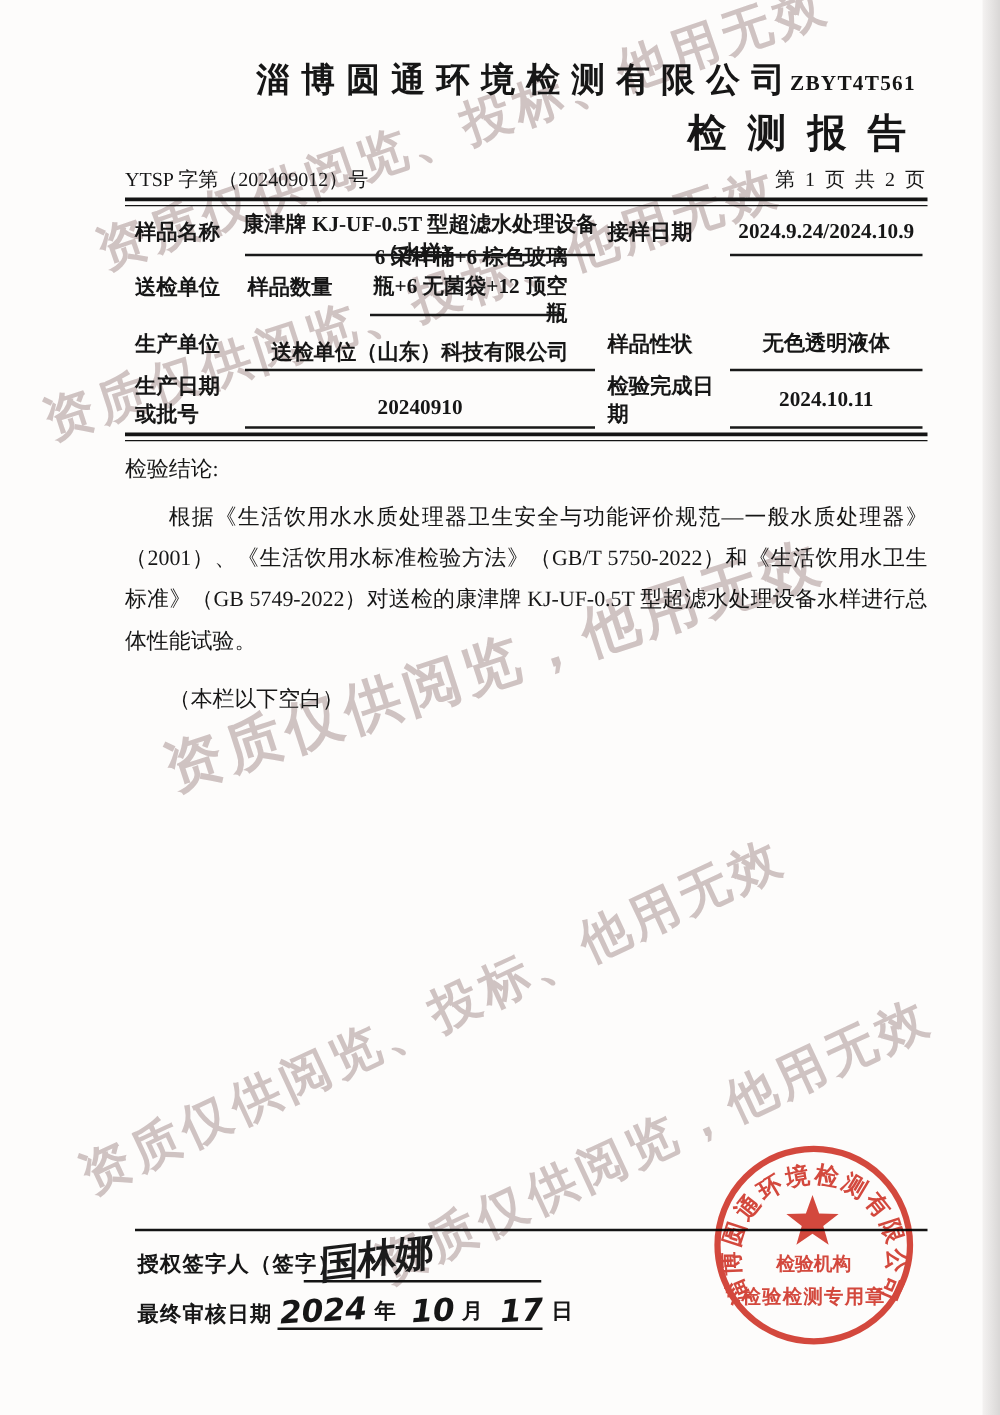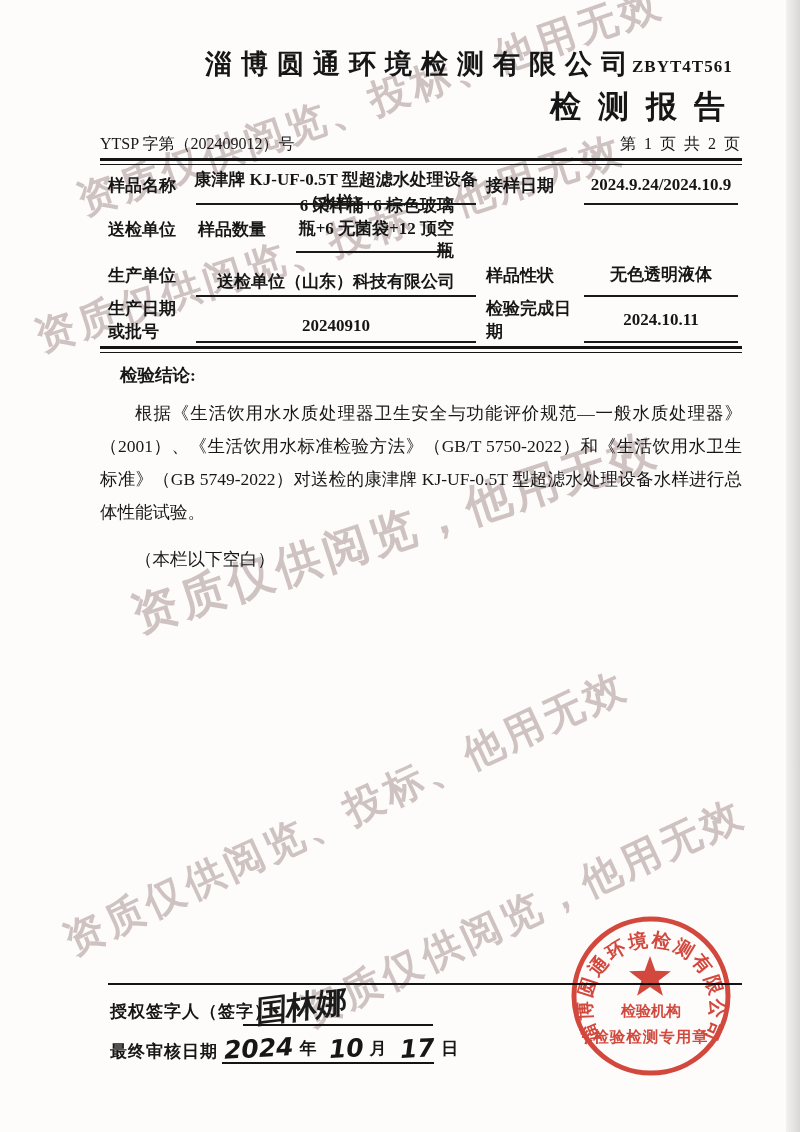--- a/index.html
+++ b/index.html
@@ -28,21 +28,21 @@
   .trow{display:flex;align-items:center;}
   .c-l1{width:92px;padding-left:8px;box-sizing:border-box;}
   .c-v1{width:288px;text-align:center;position:relative;align-self:stretch;
         display:flex;align-items:center;justify-content:center;margin-top:12px;}
   .c-l2{width:100px;padding-left:6px;box-sizing:border-box;font-family:Liberation Serif, serif;}
   .c-v2{width:162px;text-align:right;position:relative;align-self:stretch;
         display:flex;align-items:center;justify-content:center;line-height:1.35;}
   .uline::after{content:"";position:absolute;left:4px;right:4px;bottom:0;border-bottom:2px solid #191919;}
   .h38{height:40px}.h46{height:48px}.h42{height:44px}.h48{height:46px}
   
-  .concl-head{margin-top:10px;font-size:17.5px;font-weight:700;margin-left:20px;}
+  .concl-head{margin-top:10px;font-size:17.5px;font-weight:400;}
   .para{margin:10px 0 0 0;font-size:17.5px;line-height:33px;text-align:justify;text-indent:2em;}
   .para.blank{margin-top:14px;}
   
   .f-rule{position:absolute;left:108px;top:983px;width:634px;height:2px;background:#141414;}
   .f-label{position:absolute;font-size:17px;font-weight:700;letter-spacing:1px;}
   .sig-line{position:absolute;left:243px;top:996px;width:190px;height:28px;border-bottom:2px solid #141414;}
   .sig-text{position:absolute;left:256px;top:986px;font-size:31px;font-weight:700;
      font-family:"DejaVu Sans",sans-serif;transform:rotate(-7deg) skewX(-8deg);letter-spacing:-1px;color:#1b1b1b;}
   .date-line{position:absolute;left:222px;top:1030px;width:212px;height:34px;border-bottom:2px solid #141414;
      display:flex;align-items:flex-end;gap:6px;padding:0 2px;box-sizing:border-box;}

